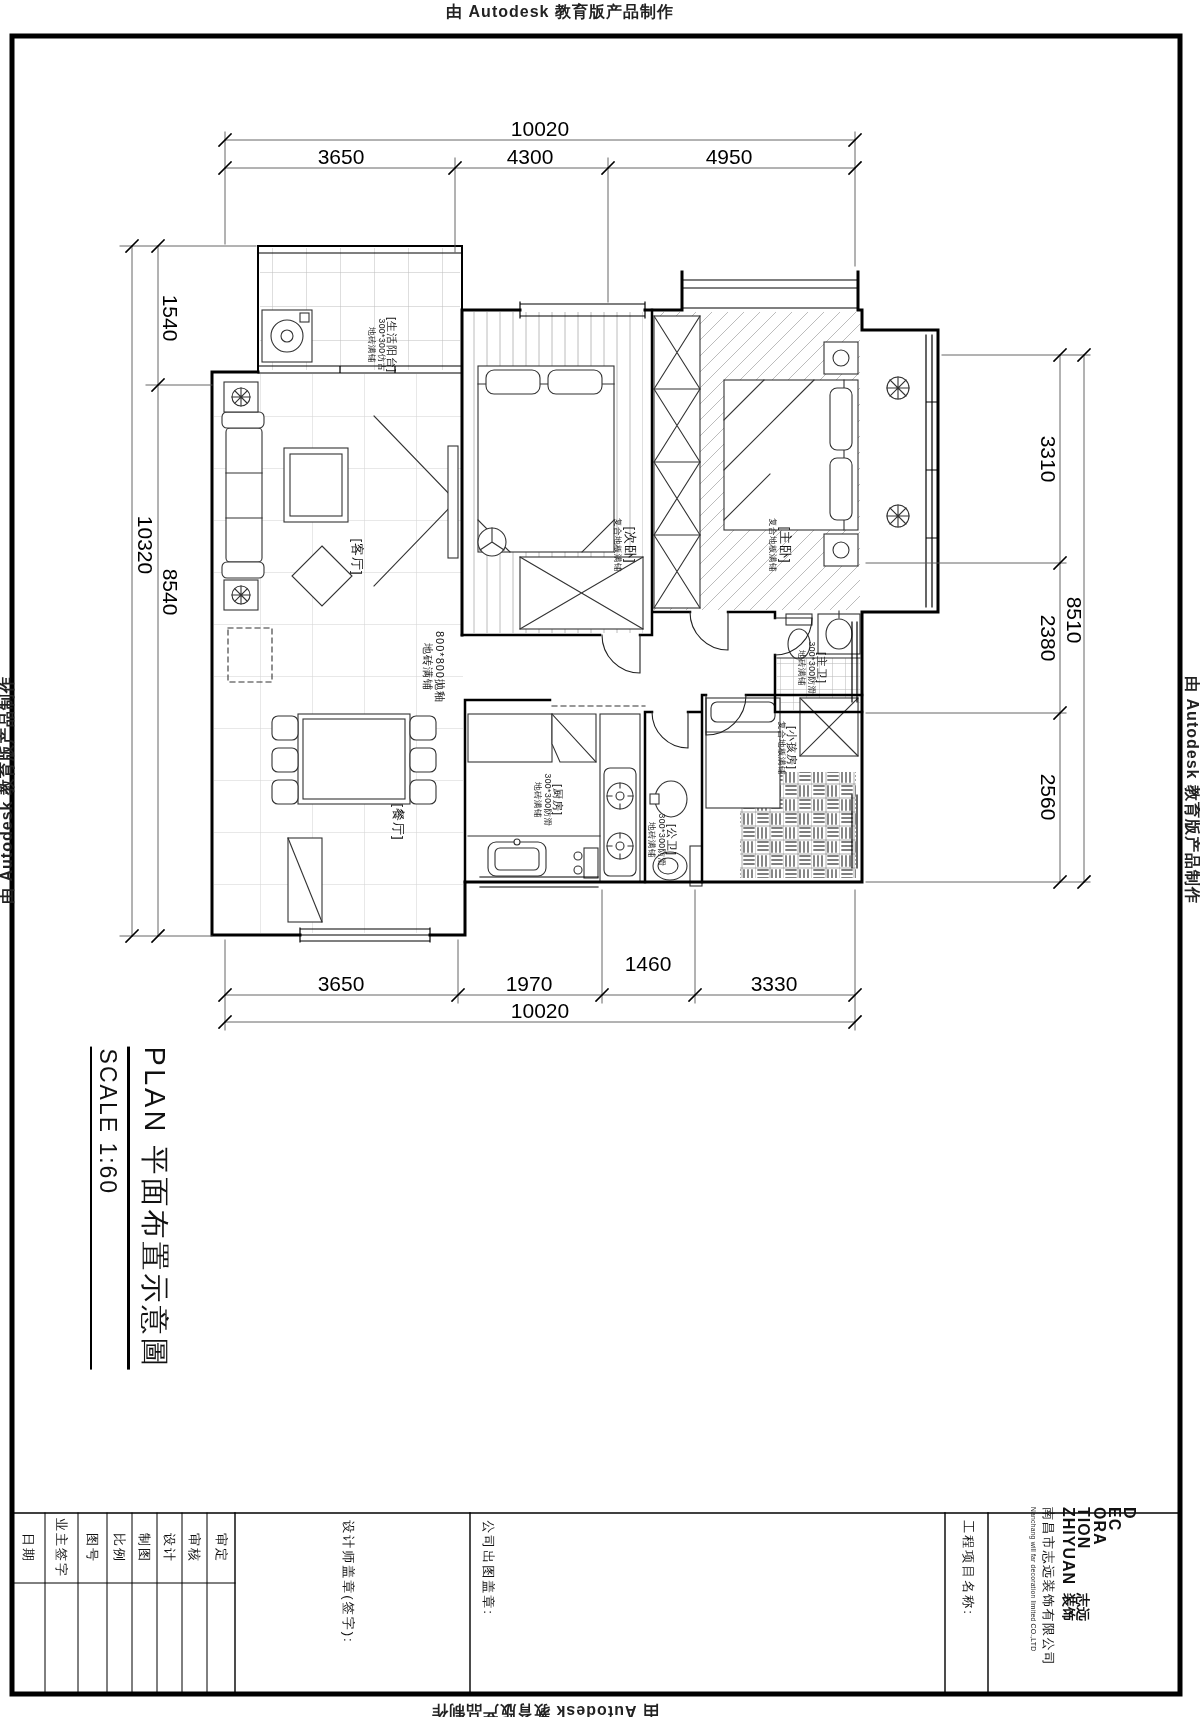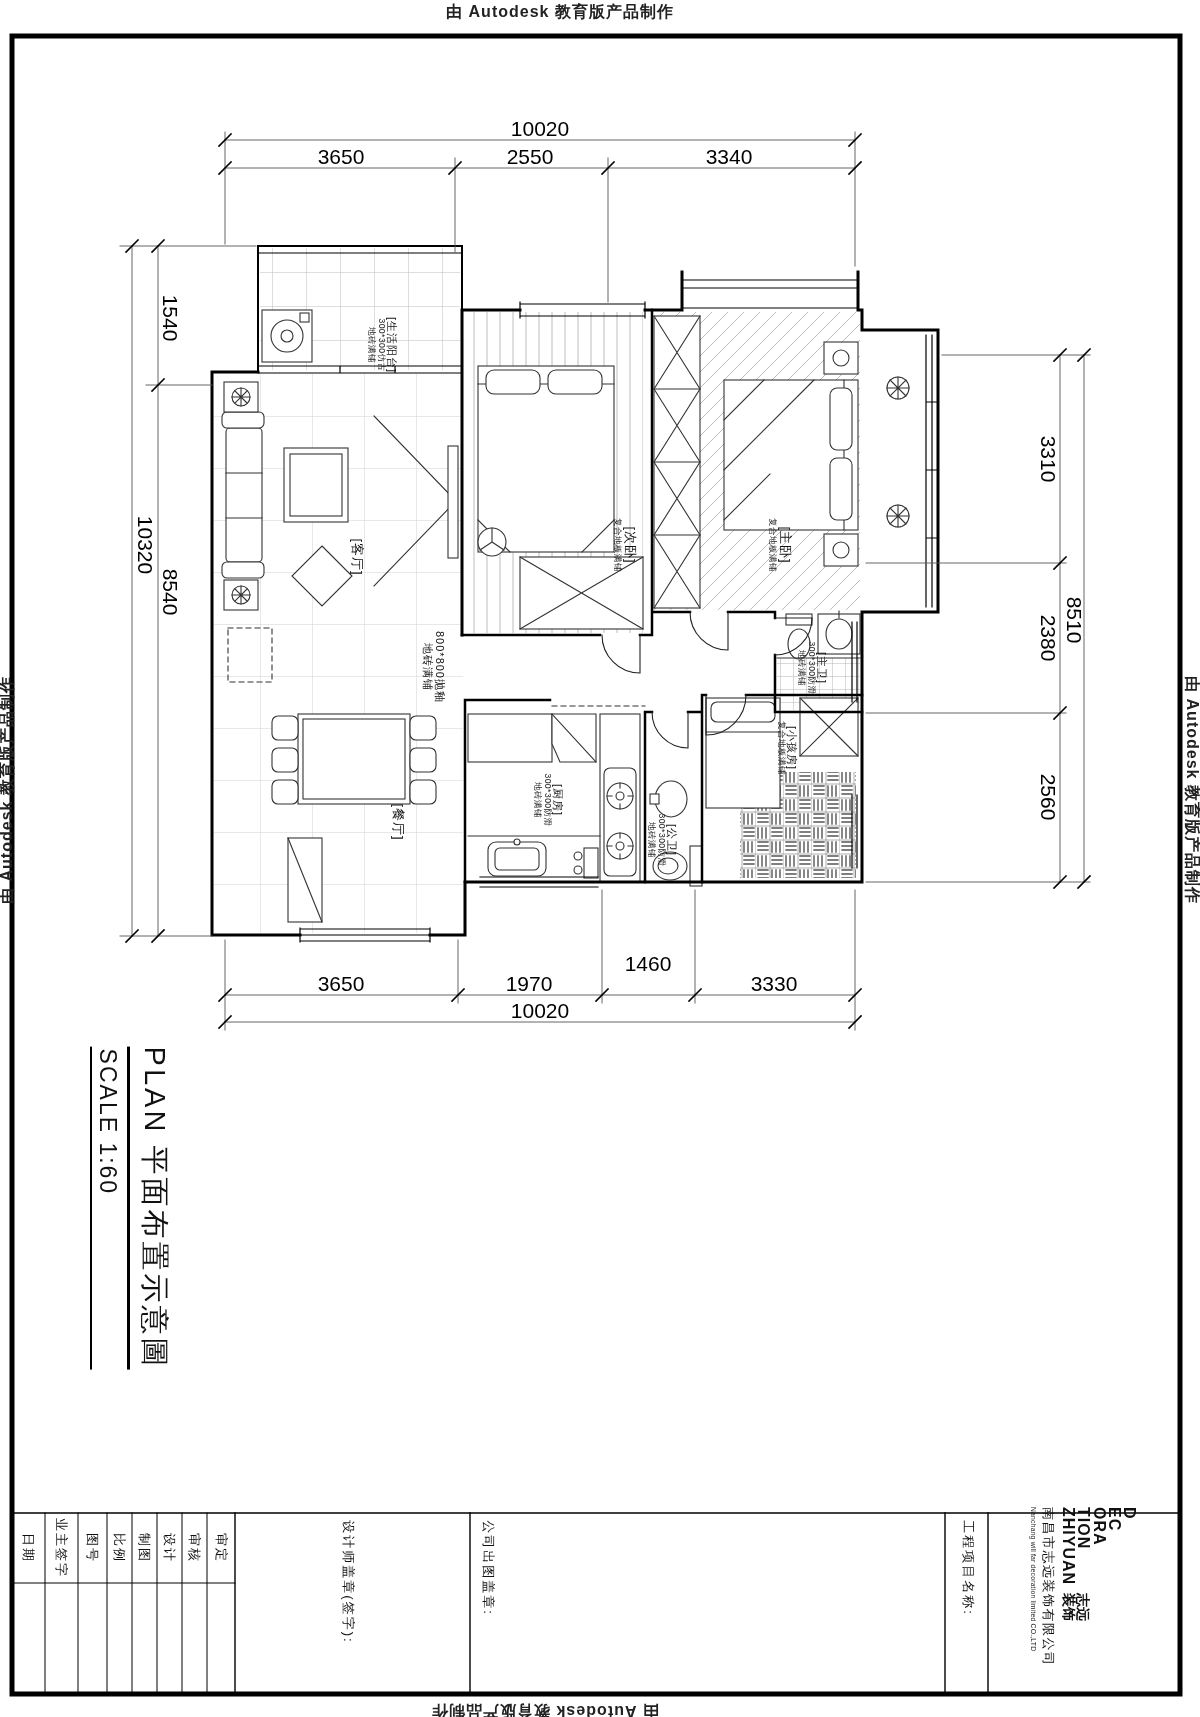--- a/index.html
+++ b/index.html
@@ -265,22 +265,22 @@
   </g>
 </svg>
 
 <div class="h wm" style="left:560px;top:12px;">由 Autodesk 教育版产品制作</div>
 <div class="flip wm" style="left:545px;top:1710px;">由 Autodesk 教育版产品制作</div>
 <div class="vleft wm" style="left:7px;top:790px;">由 Autodesk 教育版产品制作</div>
 <div class="v wm" style="left:1191px;top:790px;">由 Autodesk 教育版产品制作</div>
 
 <div class="h dim" style="left:540px;top:129px;">10020</div>
 <div class="h dim" style="left:341px;top:157px;">3650</div>
-<div class="h dim" style="left:530px;top:157px;">2550</div>
-<div class="h dim" style="left:729px;top:157px;">3340</div>
+<div class="h dim" style="left:530px;top:157px;">4300</div>
+<div class="h dim" style="left:729px;top:157px;">4950</div>
 
 <div class="h dim" style="left:341px;top:984px;">3650</div>
 <div class="h dim" style="left:529px;top:984px;">1970</div>
 <div class="h dim" style="left:648px;top:964px;">1460</div>
 <div class="h dim" style="left:774px;top:984px;">3330</div>
 <div class="h dim" style="left:540px;top:1011px;">10020</div>
 
 <div class="v dim" style="left:145px;top:545px;">10320</div>
 <div class="v dim" style="left:170px;top:318px;">1540</div>
 <div class="v dim" style="left:170px;top:592px;">8540</div>

